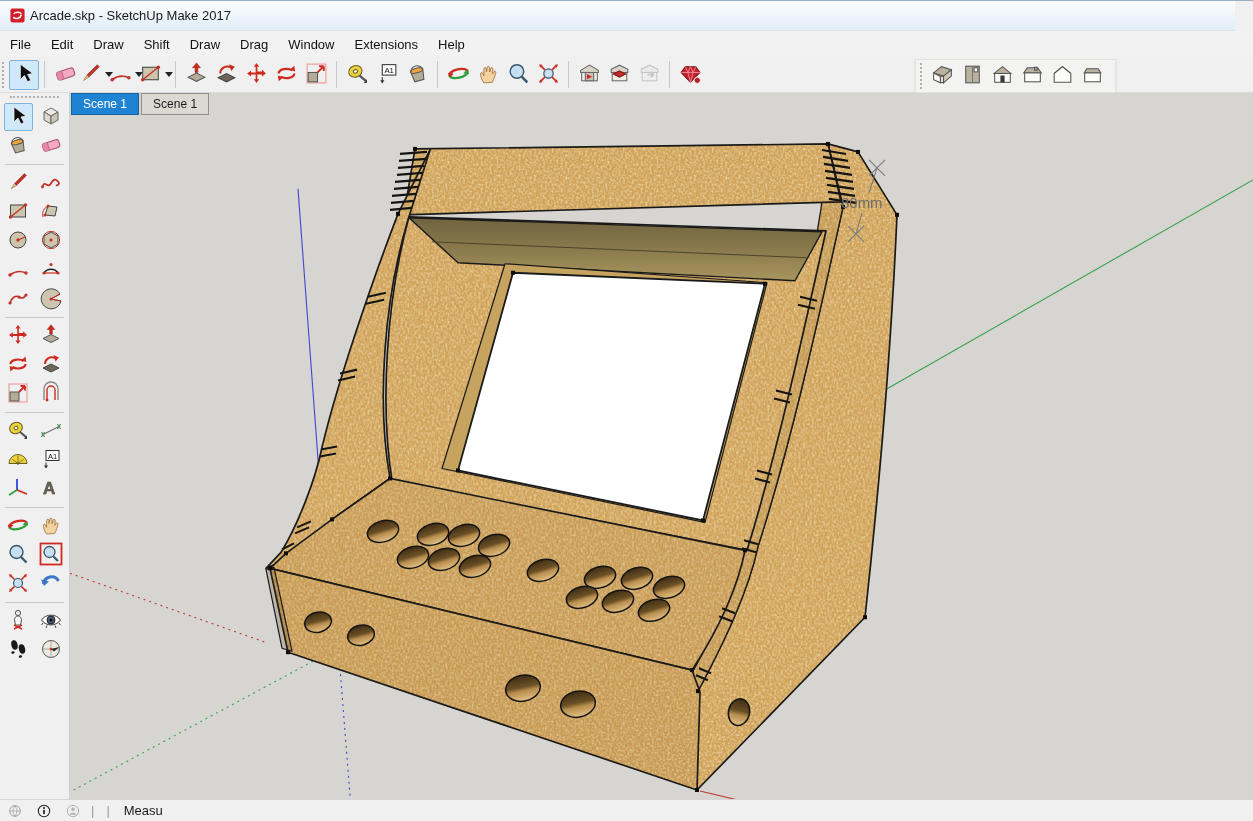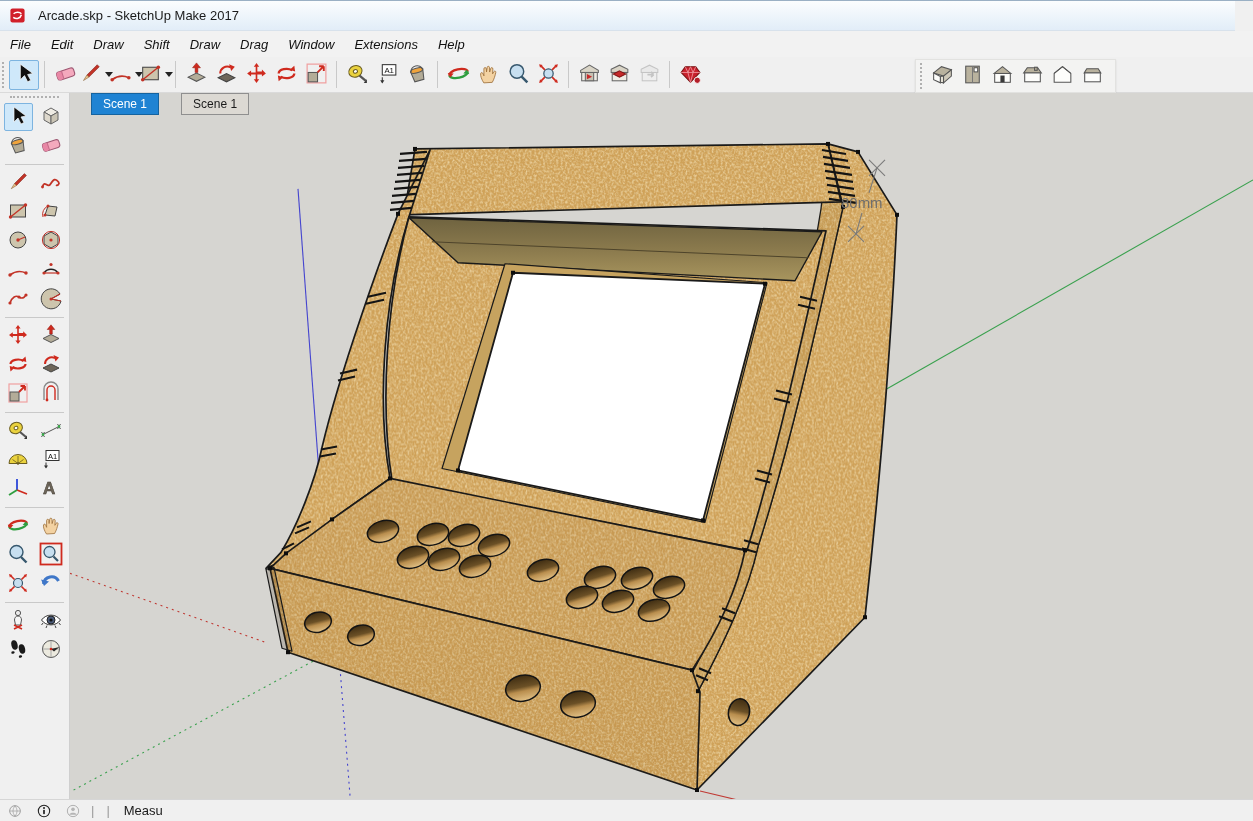--- a/index.html
+++ b/index.html
@@ -1,24 +1,24 @@
 <!DOCTYPE html>
 <html><head>
 <meta charset="utf-8">
 <style>
   html,body{margin:0;padding:0;background:#444;}
   *{box-sizing:border-box;font-family:"Liberation Sans",sans-serif;}
   #app{position:relative;width:1253px;height:821px;background:#f0f0f0;overflow:hidden;border-top:1px solid #9ab0c4;}
   
-  .titlebar{position:absolute;top:0;left:0;right:18px;height:30px;display:flex;align-items:center;gap:12px;
+  .titlebar{position:absolute;top:0;left:0;right:18px;height:30px;display:flex;align-items:center;gap:4px;
     padding-left:9px;font-size:13px;color:#1a1a1a;background:linear-gradient(#fbfdfe,#e9f2fa 70%,#e2edf8);border-bottom:1px solid #d8e2ec;}
   .applogo{width:17px;height:17px;display:inline-flex;}
   
   .menubar{position:absolute;top:30px;left:0;right:0;height:26px;background:#f2f2f2;display:flex;align-items:center;font-size:13px;color:#111;}
-  .menu-item{padding:4px 10px;cursor:default;font-style:italic;}
+  .menu-item{padding:4px 10px;cursor:default;}
   
   .toolbar{position:absolute;top:56px;left:0;right:0;height:36px;background:#f0f0f0;display:flex;align-items:center;border-bottom:1px solid #dadada;}
   .tbtn{width:30px;height:30px;border:1px solid transparent;background:transparent;padding:1px;display:inline-flex;align-items:center;justify-content:center;position:relative;}
   .tbtn svg{width:25px;height:25px;}
   .tbtn.active{background:#cfe8fa;border:1px solid #7db4e0;border-radius:2px;}
   .tbtn.disabled{opacity:.5;filter:grayscale(1);}
   .dd{width:0;height:0;border-left:4px solid transparent;border-right:4px solid transparent;border-top:5px solid #222;margin-left:2px;}
   .sep{width:1px;height:27px;background:#c9c9c9;margin:0 5px;flex:none;}
   .grip-v{width:3px;height:26px;border-left:2px dotted #b0b0b0;margin:0 4px 0 2px;flex:none;}
   .views{position:absolute;left:915px;top:2px;display:flex;align-items:center;background:#f3f3f2;border:1px solid #e2e2e0;box-shadow:0 1px 2px rgba(0,0,0,.10);padding:1px 8px 1px 2px;}
@@ -26,21 +26,21 @@
   .main{position:absolute;top:92px;left:0;right:0;bottom:22px;display:flex;}
   .lt{width:70px;flex:none;background:#f0f0f0;border-right:1px solid #cfcfcf;padding-top:2px;overflow:hidden;}
   .grip-h{height:4px;border-top:2px dotted #b0b0b0;margin:1px 10px 3px;}
   .lt-row{display:flex;justify-content:center;gap:4px;margin-bottom:1px;}
   .lt .tbtn{width:29px;height:28px;}
   .lt .tbtn svg{width:24px;height:24px;}
   .lt-div{border:0;border-top:1px solid #c9c9c9;margin:4px 5px;}
   .viewport{flex:1;position:relative;background:#d6d5d1;overflow:hidden;}
   #scene{position:absolute;inset:0;width:100%;height:100%;}
   .tabs{position:absolute;top:0;left:1px;display:flex;font-size:12px;height:22px;align-items:stretch;}
-  .tab{padding:3px 11px 4px;border:1px solid #8f8f8f;background:#dcd9d3;color:#1a1a1a;margin-right:2px;cursor:default;white-space:nowrap;margin-left:20px;}
+  .tab{padding:3px 11px 4px;border:1px solid #8f8f8f;background:#dcd9d3;color:#1a1a1a;margin-right:2px;cursor:default;white-space:nowrap;}
   .tab.active{background:#1f83d3;color:#fff;border-color:#15639f;}
   
   .statusbar{position:absolute;bottom:0;left:0;right:0;height:22px;background:#f0f0f0;border-top:1px solid #d6d6d6;display:flex;align-items:center;font-size:13px;color:#1a1a1a;}
   .sbicons{display:flex;align-items:center;gap:13px;padding:0 10px 0 7px;}
   .sbicon{width:16px;height:16px;display:inline-flex;}
   .sbicon svg{width:16px;height:16px;}
   .sbsep{color:#9a9a9a;margin:0 6px 0 0;}
   .hint{flex:1;white-space:nowrap;overflow:hidden;}
   .meas{white-space:nowrap;overflow:hidden;color:#1a1a1a;display:flex;gap:8px;align-items:center;padding-left:6px;}
 </style>

